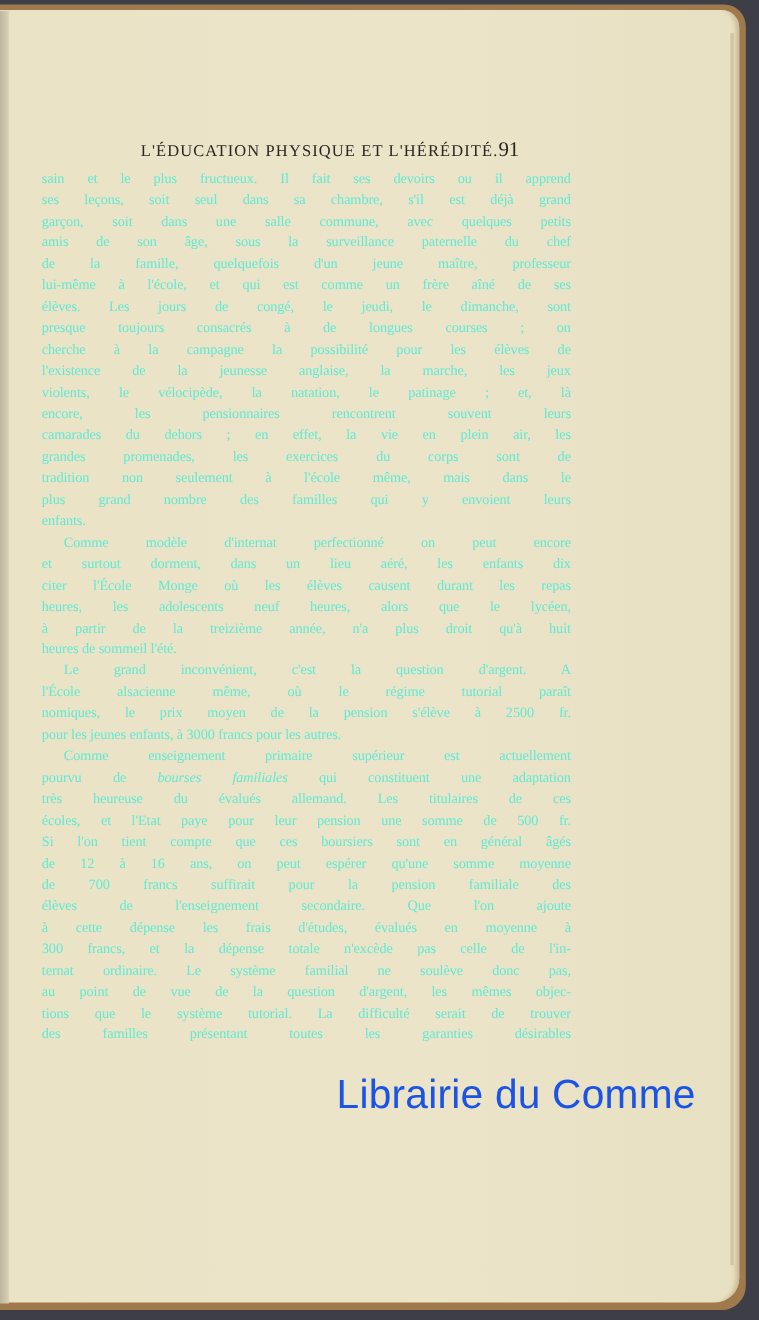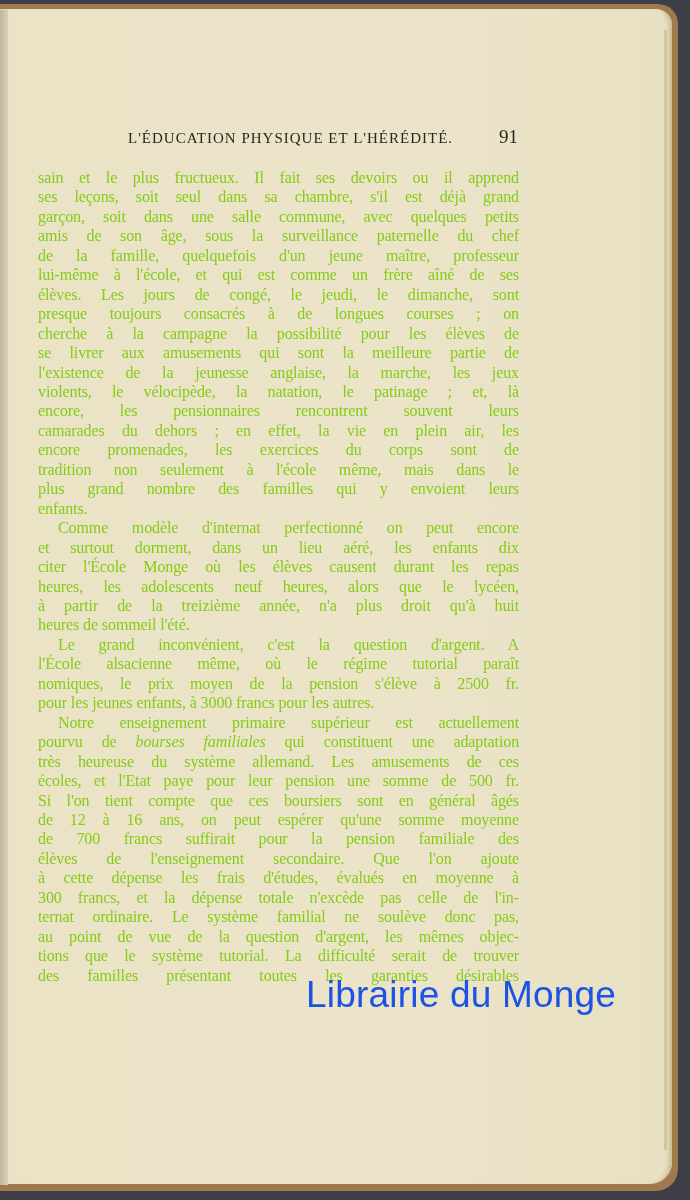--- a/index.html
+++ b/index.html
@@ -23,31 +23,31 @@
     .page-edge {
       position: absolute; left: 0; top: 10px; width: 8px; height: 1175px;
       background: linear-gradient(90deg, #bdb59e, #d9d1b6);
     }
     .right-edge {
       position: absolute; left: 664px; top: 30px; width: 3px; height: 1120px;
       background: #c4b48a; opacity: .6;
     }
     .header {
       position: absolute; left: 60px; top: 126px; width: 458px;
-      display: flex; justify-content: space-between; align-items: baseline;
+      display: flex; justify-content: flex-start; align-items: baseline;
       color: #2a2722;
     }
     .running-head {
       font-variant: small-caps; font-size: 15px; letter-spacing: 1px;
       margin-left: 68px;
     }
     .page-number { font-size: 19px; }
     .body-text {
-      position: absolute; left: 38px; top: 168px; width: 481px;
-      font-size: 16px; line-height: 19.45px; color: #84cc16;
+      position: absolute; left: 38px; top: 152px; width: 481px;
+      font-size: 13px; line-height: 19.45px; color: #5eead4;
       letter-spacing: -0.1px;
     }
     .line {
       display: block; white-space: nowrap;
       text-align: justify; text-align-last: justify;
     }
     .line.last { text-align-last: left; }
     .line.indent { padding-left: 20px; }
     .watermark {
       position: absolute; left: 306px; top: 974px;
@@ -72,51 +72,50 @@
 <div class="body-text">
   <span class="line">sain et le plus fructueux. Il fait ses devoirs ou il apprend</span>
   <span class="line">ses leçons, soit seul dans sa chambre, s'il est déjà grand</span>
   <span class="line">garçon, soit dans une salle commune, avec quelques petits</span>
   <span class="line">amis de son âge, sous la surveillance paternelle du chef</span>
   <span class="line">de la famille, quelquefois d'un jeune maître, professeur</span>
   <span class="line">lui-même à l'école, et qui est comme un frère aîné de ses</span>
   <span class="line">élèves. Les jours de congé, le jeudi, le dimanche, sont</span>
   <span class="line">presque toujours consacrés à de longues courses ; on</span>
   <span class="line">cherche à la campagne la possibilité pour les élèves de</span>
-  <span class="line">se livrer aux amusements qui sont la meilleure partie de</span>
   <span class="line">l'existence de la jeunesse anglaise, la marche, les jeux</span>
   <span class="line">violents, le vélocipède, la natation, le patinage ; et, là</span>
   <span class="line">encore, les pensionnaires rencontrent souvent leurs</span>
   <span class="line">camarades du dehors ; en effet, la vie en plein air, les</span>
-  <span class="line">encore promenades, les exercices du corps sont de</span>
+  <span class="line">grandes promenades, les exercices du corps sont de</span>
   <span class="line">tradition non seulement à l'école même, mais dans le</span>
   <span class="line">plus grand nombre des familles qui y envoient leurs</span>
   <span class="line last">enfants.</span>
 
   <span class="line indent">Comme modèle d'internat perfectionné on peut encore</span>
   <span class="line">et surtout dorment, dans un lieu aéré, les enfants dix</span>
   <span class="line">citer l'École Monge où les élèves causent durant les repas</span>
   <span class="line">heures, les adolescents neuf heures, alors que le lycéen,</span>
   <span class="line">à partir de la treizième année, n'a plus droit qu'à huit</span>
   <span class="line last">heures de sommeil l'été.</span>
 
   <span class="line indent">Le grand inconvénient, c'est la question d'argent. A</span>
   <span class="line">l'École alsacienne même, où le régime tutorial paraît</span>
   <span class="line">nomiques, le prix moyen de la pension s'élève à 2500 fr.</span>
   <span class="line last">pour les jeunes enfants, à 3000 francs pour les autres.</span>
 
-  <span class="line indent">Notre enseignement primaire supérieur est actuellement</span>
+  <span class="line indent">Comme enseignement primaire supérieur est actuellement</span>
   <span class="line"><span>pourvu de</span> <i>bourses familiales</i> <span>qui constituent une adaptation</span></span>
-  <span class="line">très heureuse du système allemand. Les amusements de ces</span>
+  <span class="line">très heureuse du évalués allemand. Les titulaires de ces</span>
   <span class="line">écoles, et l'Etat paye pour leur pension une somme de 500 fr.</span>
   <span class="line">Si l'on tient compte que ces boursiers sont en général âgés</span>
   <span class="line">de 12 à 16 ans, on peut espérer qu'une somme moyenne</span>
   <span class="line">de 700 francs suffirait pour la pension familiale des</span>
   <span class="line">élèves de l'enseignement secondaire. Que l'on ajoute</span>
   <span class="line">à cette dépense les frais d'études, évalués en moyenne à</span>
   <span class="line">300 francs, et la dépense totale n'excède pas celle de l'in-</span>
   <span class="line">ternat ordinaire. Le système familial ne soulève donc pas,</span>
   <span class="line">au point de vue de la question d'argent, les mêmes objec-</span>
   <span class="line">tions que le système tutorial. La difficulté serait de trouver</span>
   <span class="line">des familles présentant toutes les garanties désirables</span>
 </div>
 
-<div class="watermark">Librairie du Monge</div>
+<div class="watermark">Librairie du Comme</div>
 
 </body></html>

